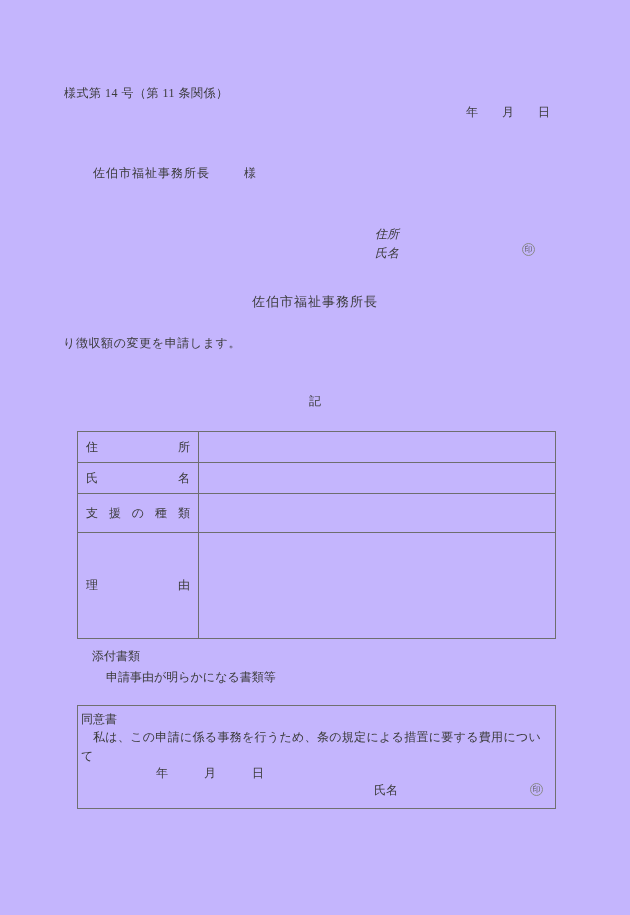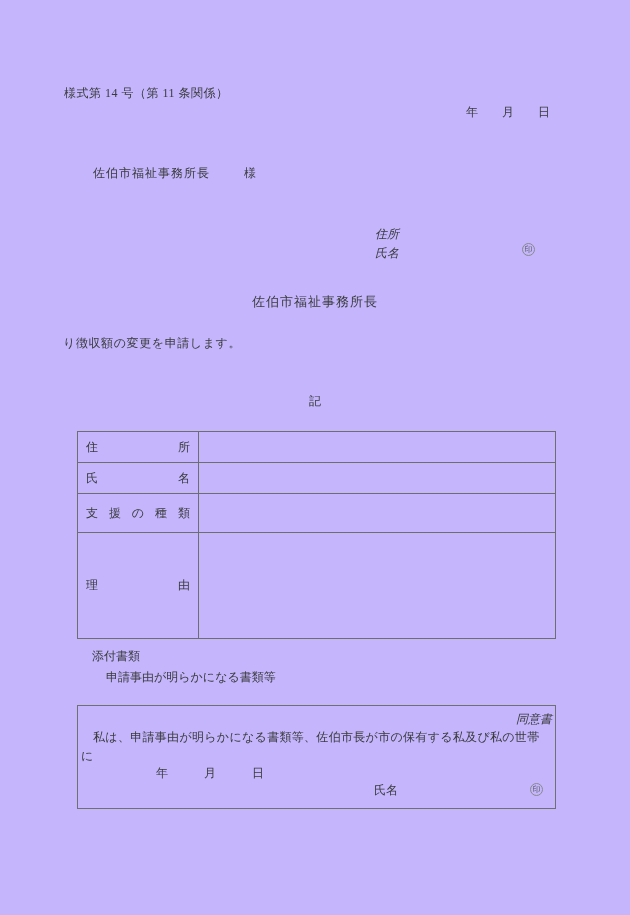--- a/index.html
+++ b/index.html
@@ -45,21 +45,21 @@
   tr.r2 td{height:30px;}
   tr.r3 td{height:38px;}
   tr.r4 td{height:105px;}
   .attachments{left:92px;top:646px;line-height:21px;}
   .attachments .item{margin-left:14px;}
   .consent-box{
     left:77px;top:705px;width:479px;height:104px;
     border:1px solid #707070;box-sizing:border-box;
     padding:6px 3px 0 3px;
   }
-  .consent-title{text-align:right;line-height:15px;font-style:italic;}
+  .consent-title{text-align:left;line-height:15px;}
   .consent-body{line-height:18.5px;margin-top:1px;letter-spacing:0.3px;}
   .consent-body .indent{text-indent:12px;display:block;}
   .consent-date{margin-left:75px;line-height:17px;}
   .consent-name{position:relative;height:17px;line-height:17px;}
   .consent-name .name-label{position:absolute;left:293px;top:0;}
   .consent-name .seal{position:absolute;right:9px;top:1px;}
 </style>
 </head>
 <body>
 
@@ -132,21 +132,21 @@
   </table>
 
   <div class="abs attachments">
     <div>添付書類</div>
     <div class="item">申請事由が明らかになる書類等</div>
   </div>
 
   <div class="abs consent-box">
     <div class="consent-title">同意書</div>
     <div class="consent-body">
-      <span class="indent">私は、申請事由が明らかになる書類等、佐伯市長が市の保有する私及び私の世帯に</span>
+      <span class="indent">私は、この申請に係る事務を行うため、条の規定による措置に要する費用について</span>
     </div>
     <div class="consent-date">年　　　月　　　日</div>
     <div class="consent-name">
       <span class="name-label">氏名</span>
       <span class="seal">印</span>
     </div>
   </div>
 
 </div>
 

